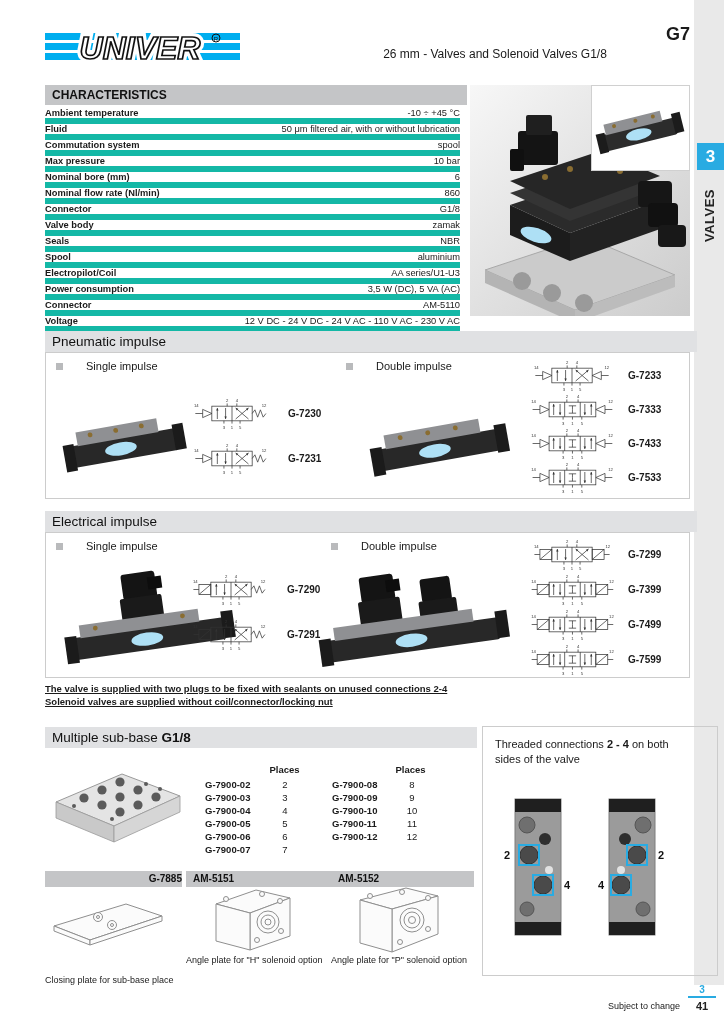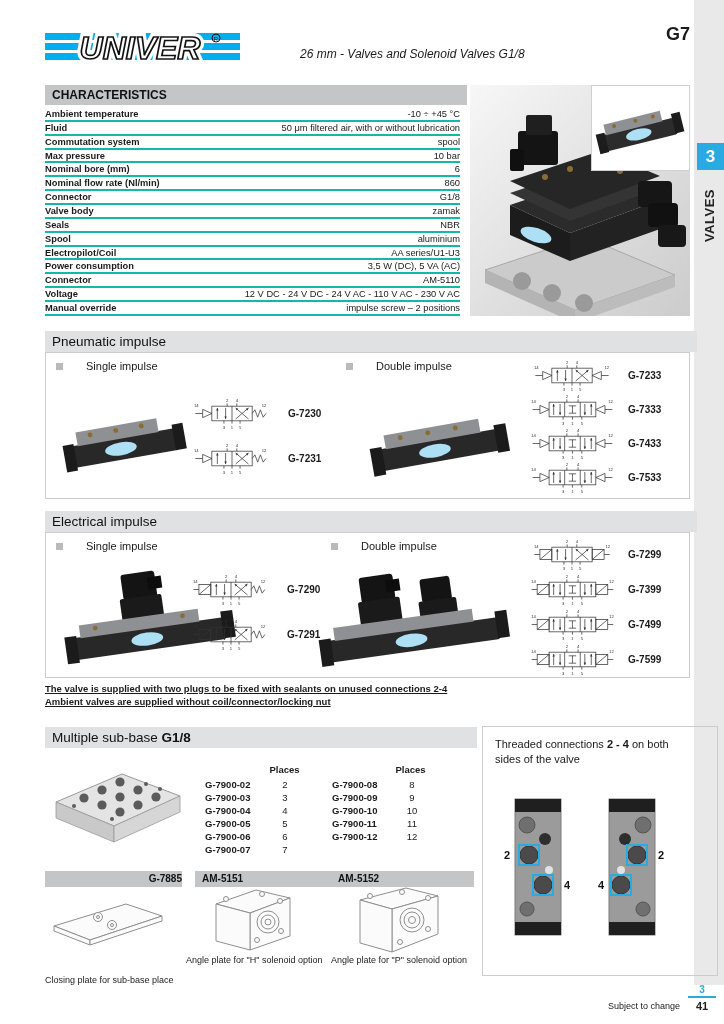--- a/index.html
+++ b/index.html
@@ -10,27 +10,27 @@
 
   
   .side-strip{left:694px;top:0;width:30px;height:985px;background:#e9e9e9;}
   .side-tab{left:697px;top:143px;width:27px;height:27px;background:var(--accent);
             color:#fff;font-weight:bold;font-size:17px;display:flex;align-items:center;justify-content:center;}
   .side-label{left:694px;top:174px;width:30px;height:84px;display:flex;align-items:center;justify-content:center;}
   .side-label span{writing-mode:vertical-rl;transform:rotate(180deg);font-weight:700;font-size:13px;letter-spacing:.5px;color:#222;}
 
   
   .title-g7{left:400px;top:24px;width:290px;text-align:right;font-size:18px;font-weight:bold;}
-  .subtitle{left:300px;top:47px;width:390px;text-align:left;font-size:12px;font-style:italic;}
+  .subtitle{left:300px;top:47px;width:390px;text-align:center;font-size:12px;}
 
   
   .bar{background:#c4c5c7;font-weight:bold;font-size:12px;line-height:20px;padding-left:7px;color:#111;}
   .char-bar{left:45px;top:85px;width:415px;height:20px;}
   .char-table{left:45px;top:108px;width:415px;height:208px;display:flex;flex-direction:column;}
-  .crow{flex:1;display:flex;align-items:center;justify-content:space-between;border-bottom:2px solid #14b8a6;font-size:9.3px;}
+  .crow{flex:1;display:flex;align-items:center;justify-content:space-between;border-bottom:6px solid #14b8a6;font-size:9.3px;}
   .clabel{font-weight:bold;}
   .cvalue{text-align:right;}
   .char-photo{left:470px;top:85px;width:220px;height:231px;background:linear-gradient(135deg,#f7f7f7 0%,#e3e3e3 45%,#cccccc 100%);}
   .photo-inset{position:absolute;right:0px;top:0px;width:97px;height:84px;background:#fff;border:1px solid #d0d0d0;}
 
   
   .secbar{background:#e0e1e3;font-weight:normal;font-size:13.5px;line-height:21px;padding-left:7px;color:#111;}
   .pneu-bar{left:45px;top:331px;width:645px;height:21px;}
   .pneu-box{left:45px;top:352px;width:645px;height:147px;border:1px solid #ccc;box-sizing:border-box;}
   .elec-bar{left:45px;top:511px;width:645px;height:21px;}
@@ -716,21 +716,21 @@
               <text x="95" y="11" text-anchor="middle" fill="#333" stroke="none">12</text>
             </g>
           </svg>
        <span class="diag-code">G-7599</span>
      </div>
       </div>
   </div>
 
   <div class="abs notes">
     <div>The valve is supplied with two plugs to be fixed with sealants on unused connections 2-4</div>
-    <div>Ambient valves are supplied without coil/connector/locking nut</div>
+    <div>Solenoid valves are supplied without coil/connector/locking nut</div>
   </div>
 
   <div class="abs secbar subbase-bar">
     <span>Multiple sub-base </span><b>G1/8</b>
   </div>
   <svg class="abs" style="left:50px;top:762px;" width="135" height="92" viewBox="0 0 135 92">
     <polygon points="6,40 72,12 130,34 64,64" fill="#e4e4e4" stroke="#9a9a9a" stroke-width="1"></polygon>
     <polygon points="6,40 64,64 64,80 6,56" fill="#c9c9c9" stroke="#9a9a9a" stroke-width="0.8"></polygon>
     <polygon points="64,64 130,34 130,50 64,80" fill="#d6d6d6" stroke="#9a9a9a" stroke-width="0.8"></polygon>
     <g fill="#5b5b5b">
@@ -832,21 +832,21 @@
     <circle cx="52" cy="116" r="7" fill="#6f6f6f" stroke="#555"></circle>
     <circle cx="30" cy="77" r="4" fill="#e2e2e2"></circle>
     <rect x="36" y="52" width="20" height="20" fill="none" stroke="#29abe2" stroke-width="2"></rect>
     <rect x="20" y="82" width="20" height="20" fill="none" stroke="#29abe2" stroke-width="2"></rect>
     <text x="70" y="66" font-size="11" font-weight="bold" fill="#111" text-anchor="middle" font-family="Liberation Sans, sans-serif">2</text>
     <text x="10" y="96" font-size="11" font-weight="bold" fill="#111" text-anchor="middle" font-family="Liberation Sans, sans-serif">4</text>
   </svg></div>
   </div>
 
   <div class="abs bar acc-bar" style="left:45px;top:871px;width:130px;text-align:right;">G-7885</div>
-  <div class="abs bar acc-bar" style="left:195px;top:871px;width:138px;">AM-5151</div>
+  <div class="abs bar acc-bar" style="left:186px;top:871px;width:138px;">AM-5151</div>
   <div class="abs bar acc-bar" style="left:331px;top:871px;width:136px;">AM-5152</div>
 
   <svg class="abs" style="left:48px;top:892px;" width="120" height="60" viewBox="0 0 120 60">
     <g fill="#fbfbfb" stroke="#8f8f8f" stroke-width="1">
       <polygon points="6,34 78,12 114,24 42,48"></polygon>
       <polygon points="6,34 42,48 42,53 6,39"></polygon>
       <polygon points="42,48 114,24 114,29 42,53"></polygon>
       <circle cx="50" cy="25" r="4.5"></circle>
         <circle cx="64" cy="33" r="4.5"></circle>
       <circle cx="50" cy="25" r="1.5"></circle>

